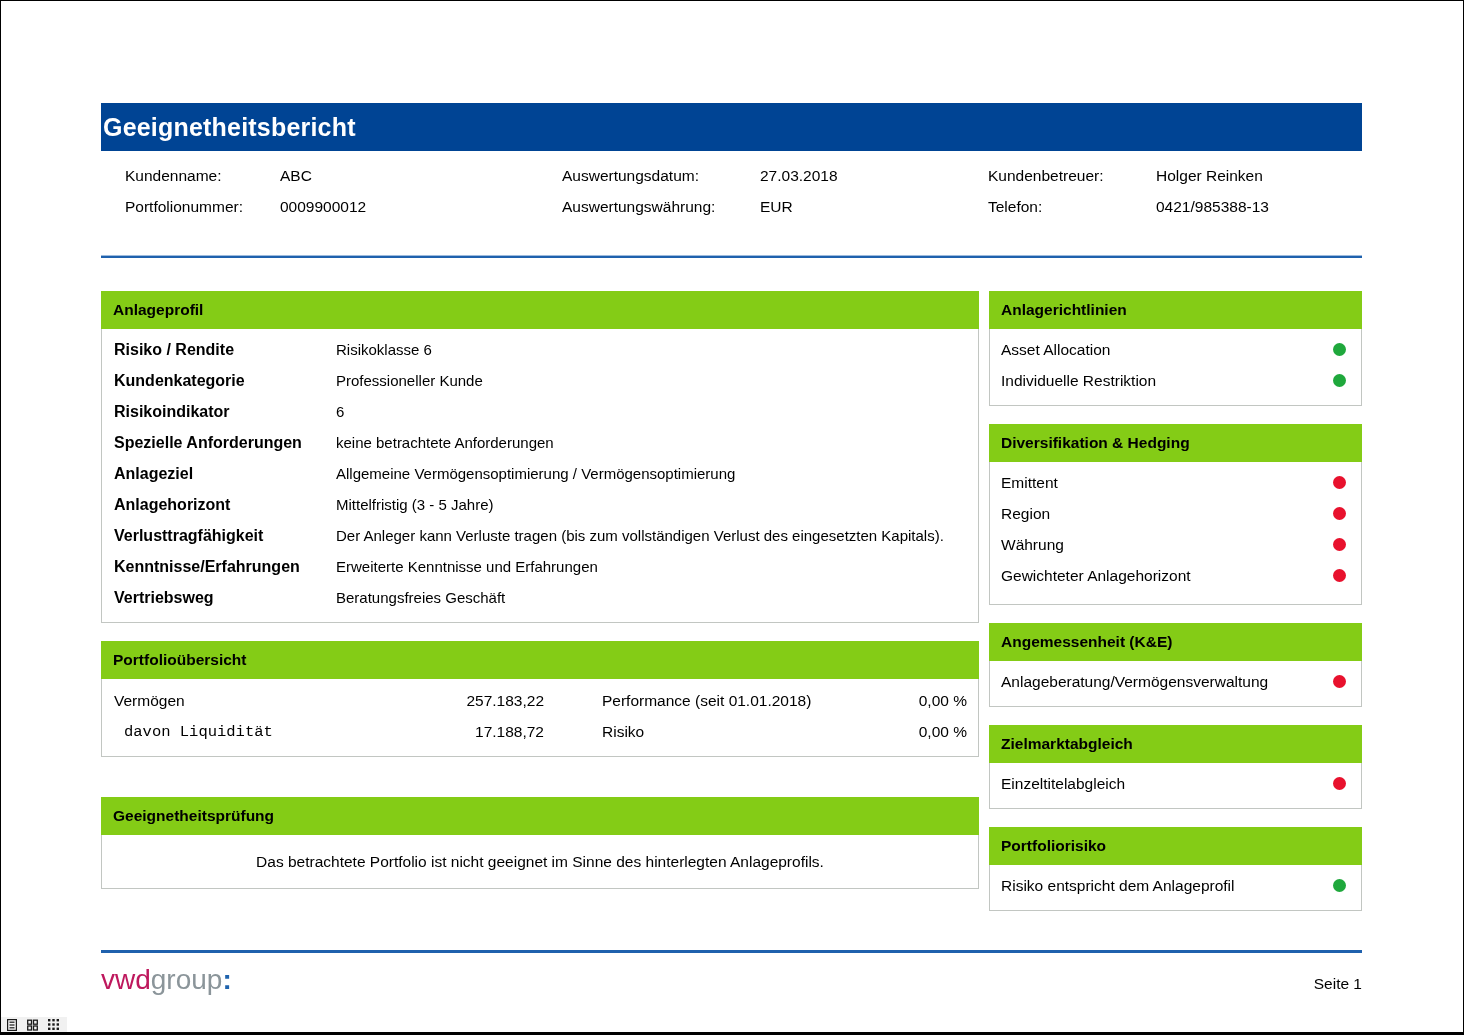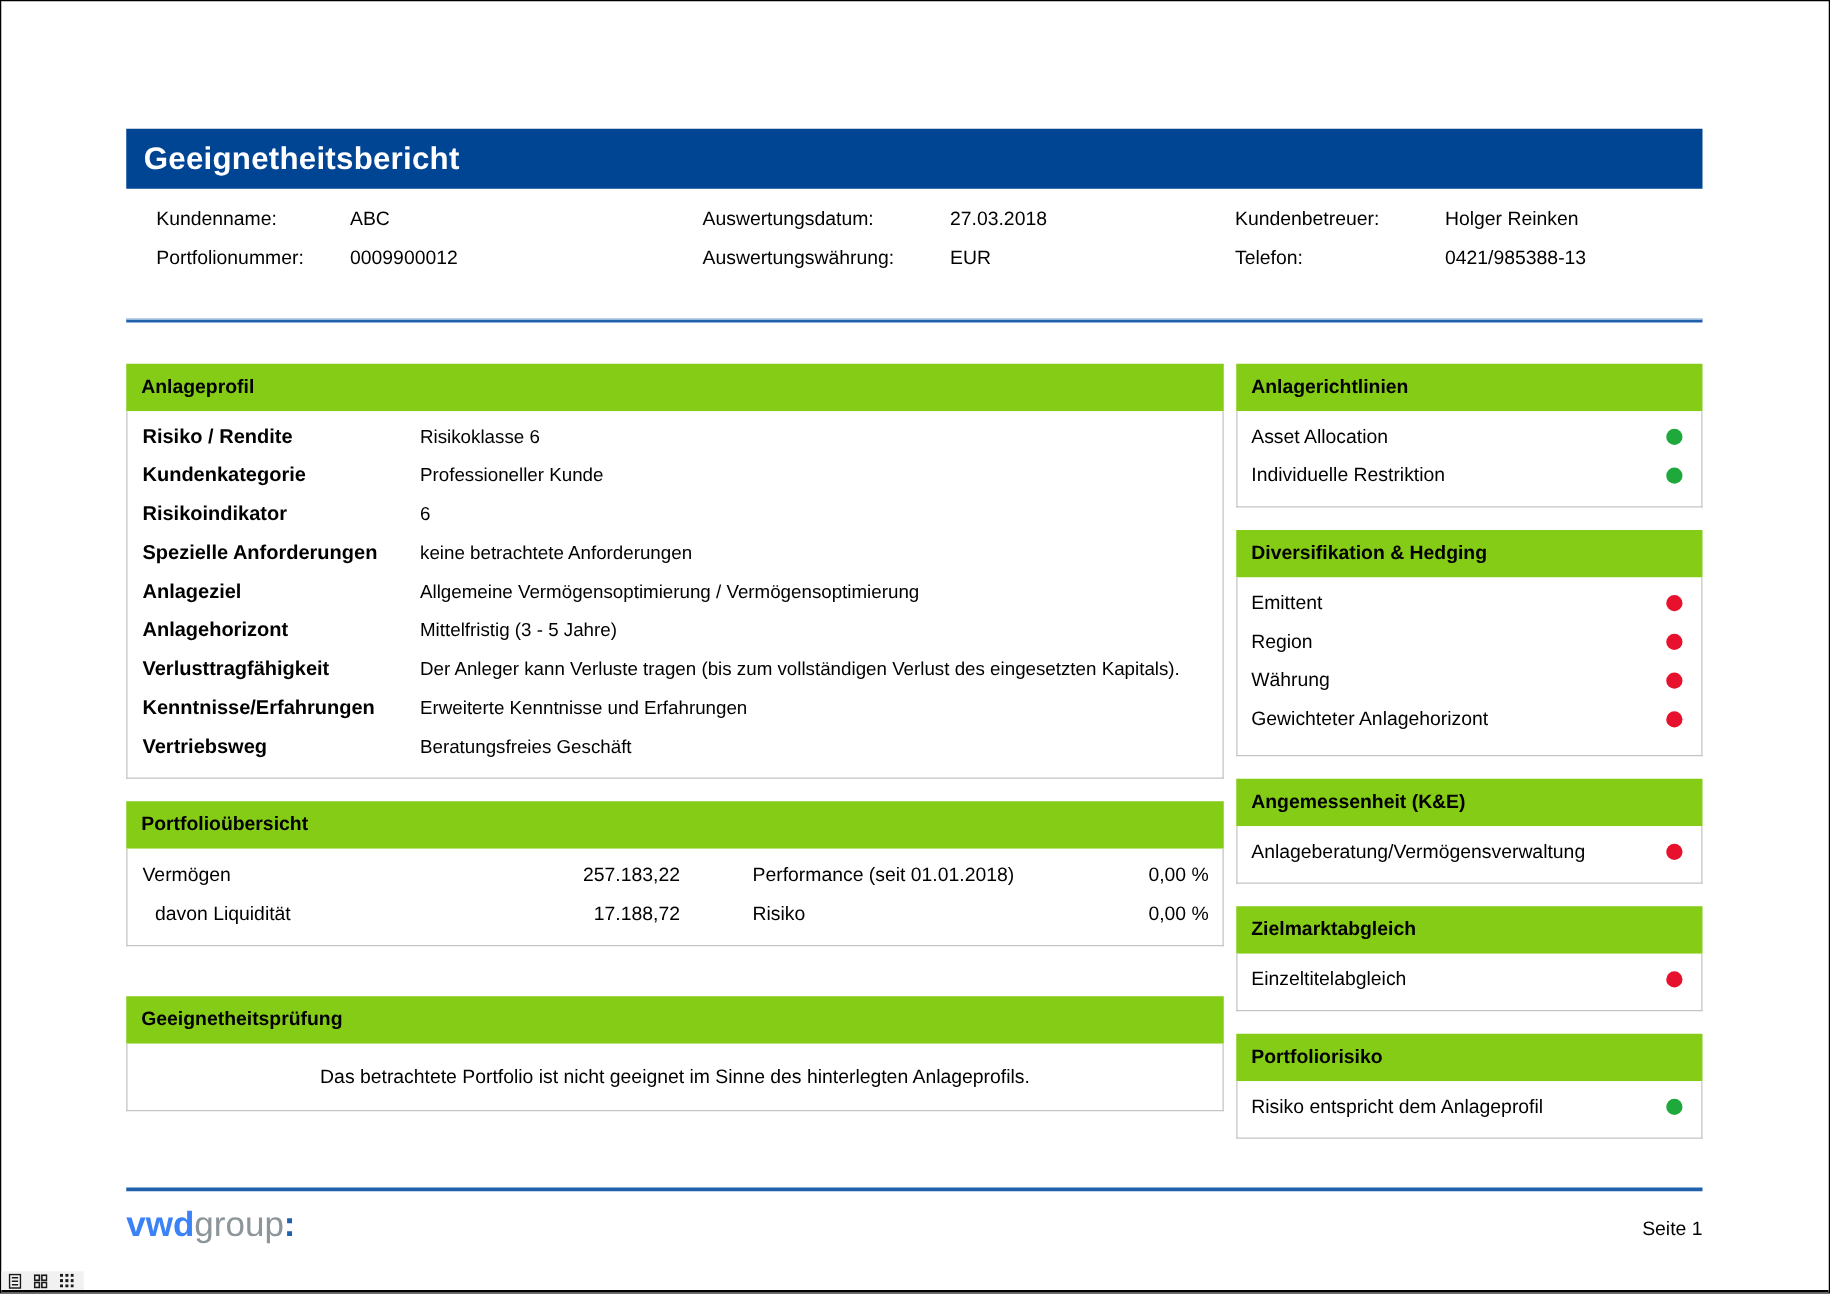--- a/index.html
+++ b/index.html
@@ -7,21 +7,21 @@
   body { font-family:"Liberation Sans","DejaVu Sans",sans-serif; color:#000; }
   .screen{
     position:relative; width:1464px; height:1035px; background:#fff;
     border:1px solid #000; overflow:hidden;
   }
   
   .title-bar{
     position:absolute; left:100px; top:102px; width:1261px; height:48px;
     background:#004494; display:flex; align-items:center;
   }
-  .title-bar h1{ color:#fff; font-size:25px; font-weight:bold; padding-left:14px; letter-spacing:.2px; }
+  .title-bar h1{ color:#fff; font-size:25px; font-weight:bold; padding-left:2px; letter-spacing:.2px; }
 
   
   .meta{ position:absolute; left:100px; top:159px; width:1261px; height:90px; font-size:15.5px; }
   .meta-col{ position:absolute; top:0; }
   .meta-col.c1{ left:12px; }
   .meta-col.c2{ left:449px; }
   .meta-col.c3{ left:875px; }
   .meta-row{ display:flex; height:31px; align-items:center;margin-left:12px; }
   .c1 .meta-label{ width:155px; }
   .c2 .meta-label{ width:198px; }
@@ -46,40 +46,40 @@
   .profil-row{ display:flex; height:31px; align-items:center; padding-left:12px; }
   .profil-label{ width:222px; font-weight:bold; font-size:16px; flex:none; }
   .profil-value{ font-size:15px; }
 
   
   .sec-gap{ margin-top:18px; }
   .pf-body{ padding:6px 11px 9px 12px; }
   .pf-row{ display:grid; grid-template-columns:240px 190px 58px 1fr 110px; height:31px; align-items:center; font-size:15.5px; }
   .pf-amount{ text-align:right; }
   .pf-metric-value{ text-align:right; }
-  .pf-indent{ padding-left:10px; }
+  .pf-indent{ padding-left:10px;font-family:Liberation Mono, monospace; }
 
   
   .sec-gap-lg{ margin-top:40px; }
   .check-body{ height:54px; display:flex; align-items:center; justify-content:center; font-size:15.5px; }
 
   
   .panel{ margin-bottom:18px; }
   .panel-body{ padding:5px 11px 9px 11px; }
   .panel-item{ height:31px; display:flex; align-items:center; justify-content:space-between; font-size:15.5px; }
   .panel-body.pad-b{ padding-bottom:13px; }
   .dot{ width:13px; height:13px; border-radius:50%; margin-right:4px; flex:none; }
   .dot[data-status="green"]{ background:#1fa83c; }
   .dot[data-status="red"]{ background:#e8112d; }
 
   
   .footer{ position:absolute; left:100px; top:949px; width:1261px; border-top:3px solid #1f61ad; }
   .footer-inner{ display:flex; justify-content:space-between; align-items:center; padding-top:13px; }
   .logo{ font-size:28px; line-height:1; }
-  .logo .l1{ color:#3b82f6; font-weight:bold; }
+  .logo .l1{ color:#be185d; font-weight:normal; }
   .logo .l2{ color:#8b959a; font-weight:normal; }
   .logo .l3{ color:#1f63ad; font-weight:bold; }
   .page-num{ font-size:15.5px; padding-top:8px; }
 
   
   .viewer-strip{
     position:absolute; left:0; bottom:2px; width:66px; height:15px; background:#f1f1f1;
     display:flex; align-items:center; gap:10px; padding-left:6px;
   }
   .vicon{ display:block; cursor:pointer; }

